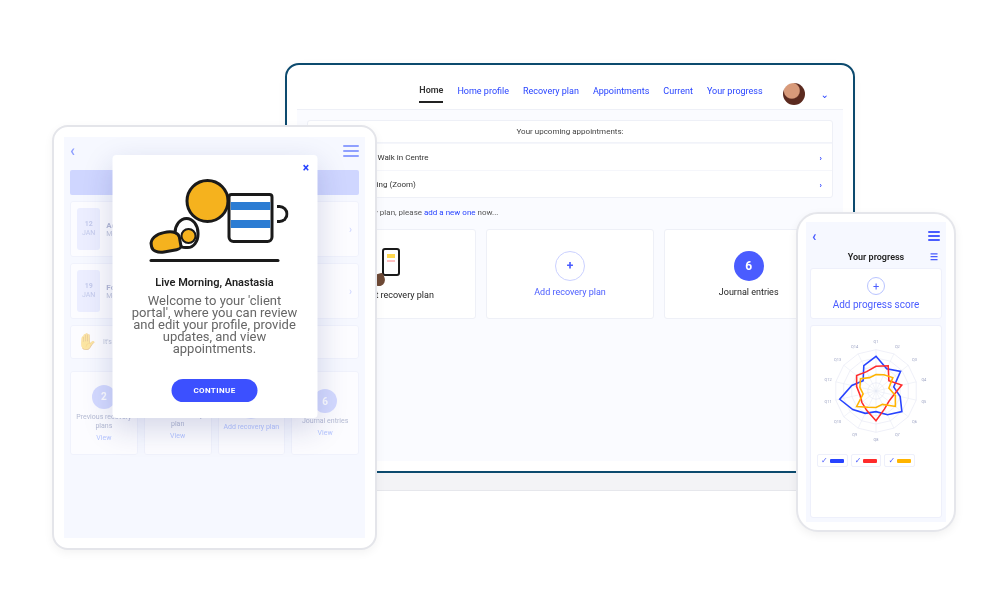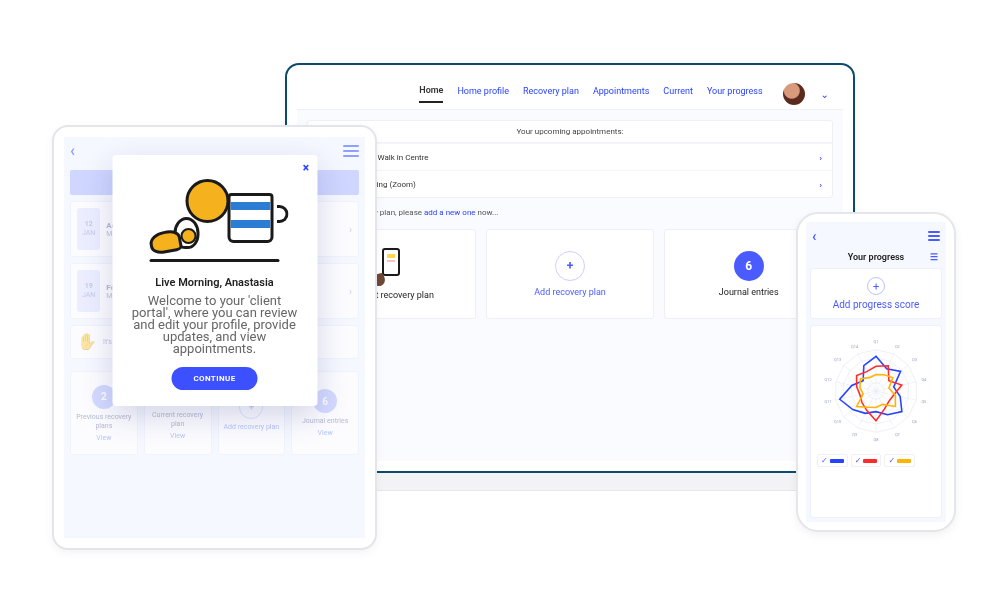--- a/index.html
+++ b/index.html
@@ -59,21 +59,21 @@
 .t-card{flex:1;background:#fff;border:1px solid #eef0fb;border-radius:3px;display:flex;flex-direction:column;align-items:center;justify-content:center;padding:6px 3px;min-height:84px}
 .t-card .bc{width:24px;height:24px;border-radius:50%;background:#c7ceff;color:#fff;display:flex;align-items:center;justify-content:center;font-size:10px;font-weight:700}
 .t-card .bc.plus{background:#fff;border:1px solid #d5dbff;color:#b9c2ff}
 .t-card .lbl{font-size:7px;color:#9aa1c2;text-align:center;margin-top:4px;line-height:9px}
 .t-card .vw{font-size:7px;color:#9bb0ff;margin-top:3px}
 
 .modal{position:absolute;left:50%;top:18px;transform:translateX(-50%);width:205px;background:#fff;border-radius:4px;box-shadow:0 10px 30px rgba(30,40,120,.18);padding:16px 18px;text-align:center}
 .modal .x{position:absolute;right:8px;top:6px;color:#2743ff;font-size:12px;font-weight:800;cursor:pointer}
 .modal h4{font-size:11px;color:#222;margin:10px 0 6px;font-weight:600}
 .modal p{font-size:13px;color:#666;line-height:12px}
-.modal button{margin-top:12px;background:#3c50ff;color:#fff;border:none;border-radius:16px;padding:7px 22px;font-size:8px;font-weight:700;cursor:pointer;letter-spacing:.4px}
+.modal button{margin-top:24px;background:#3c50ff;color:#fff;border:none;border-radius:16px;padding:7px 22px;font-size:8px;font-weight:700;cursor:pointer;letter-spacing:.4px}
 .illus{width:130px;height:95px;margin:auto;position:relative}
 .sun{position:absolute;left:36px;top:8px;width:44px;height:44px;border-radius:50%;background:#f5b21e;border:3px solid #1a1a1a}
 .mug{position:absolute;right:6px;top:22px;width:46px;height:50px;border:3px solid #1a1a1a;border-radius:4px 4px 6px 6px;background:#fff;overflow:hidden}
 .mug:before{content:"";position:absolute;left:0;right:0;top:6px;height:8px;background:#2b7cd3}
 .mug:after{content:"";position:absolute;left:0;right:0;top:24px;height:8px;background:#2b7cd3}
 .mug-h{position:absolute;right:-9px;top:34px;width:12px;height:18px;border:3px solid #1a1a1a;border-left:none;border-radius:0 10px 10px 0}
 .egg{position:absolute;left:24px;top:46px;width:26px;height:32px;border:3px solid #1a1a1a;border-radius:50% 50% 45% 45%;background:#fff}
 .egg:after{content:"";position:absolute;left:4px;top:8px;width:12px;height:12px;border-radius:50%;background:#f5b21e;border:2px solid #1a1a1a}
 .crois{position:absolute;left:0;top:60px;width:32px;height:22px;border:3px solid #1a1a1a;border-radius:50% 40% 20% 40%;background:#f5b21e;transform:rotate(-10deg)}
 .base{position:absolute;left:0;right:0;bottom:4px;height:3px;background:#1a1a1a;border-radius:2px}

